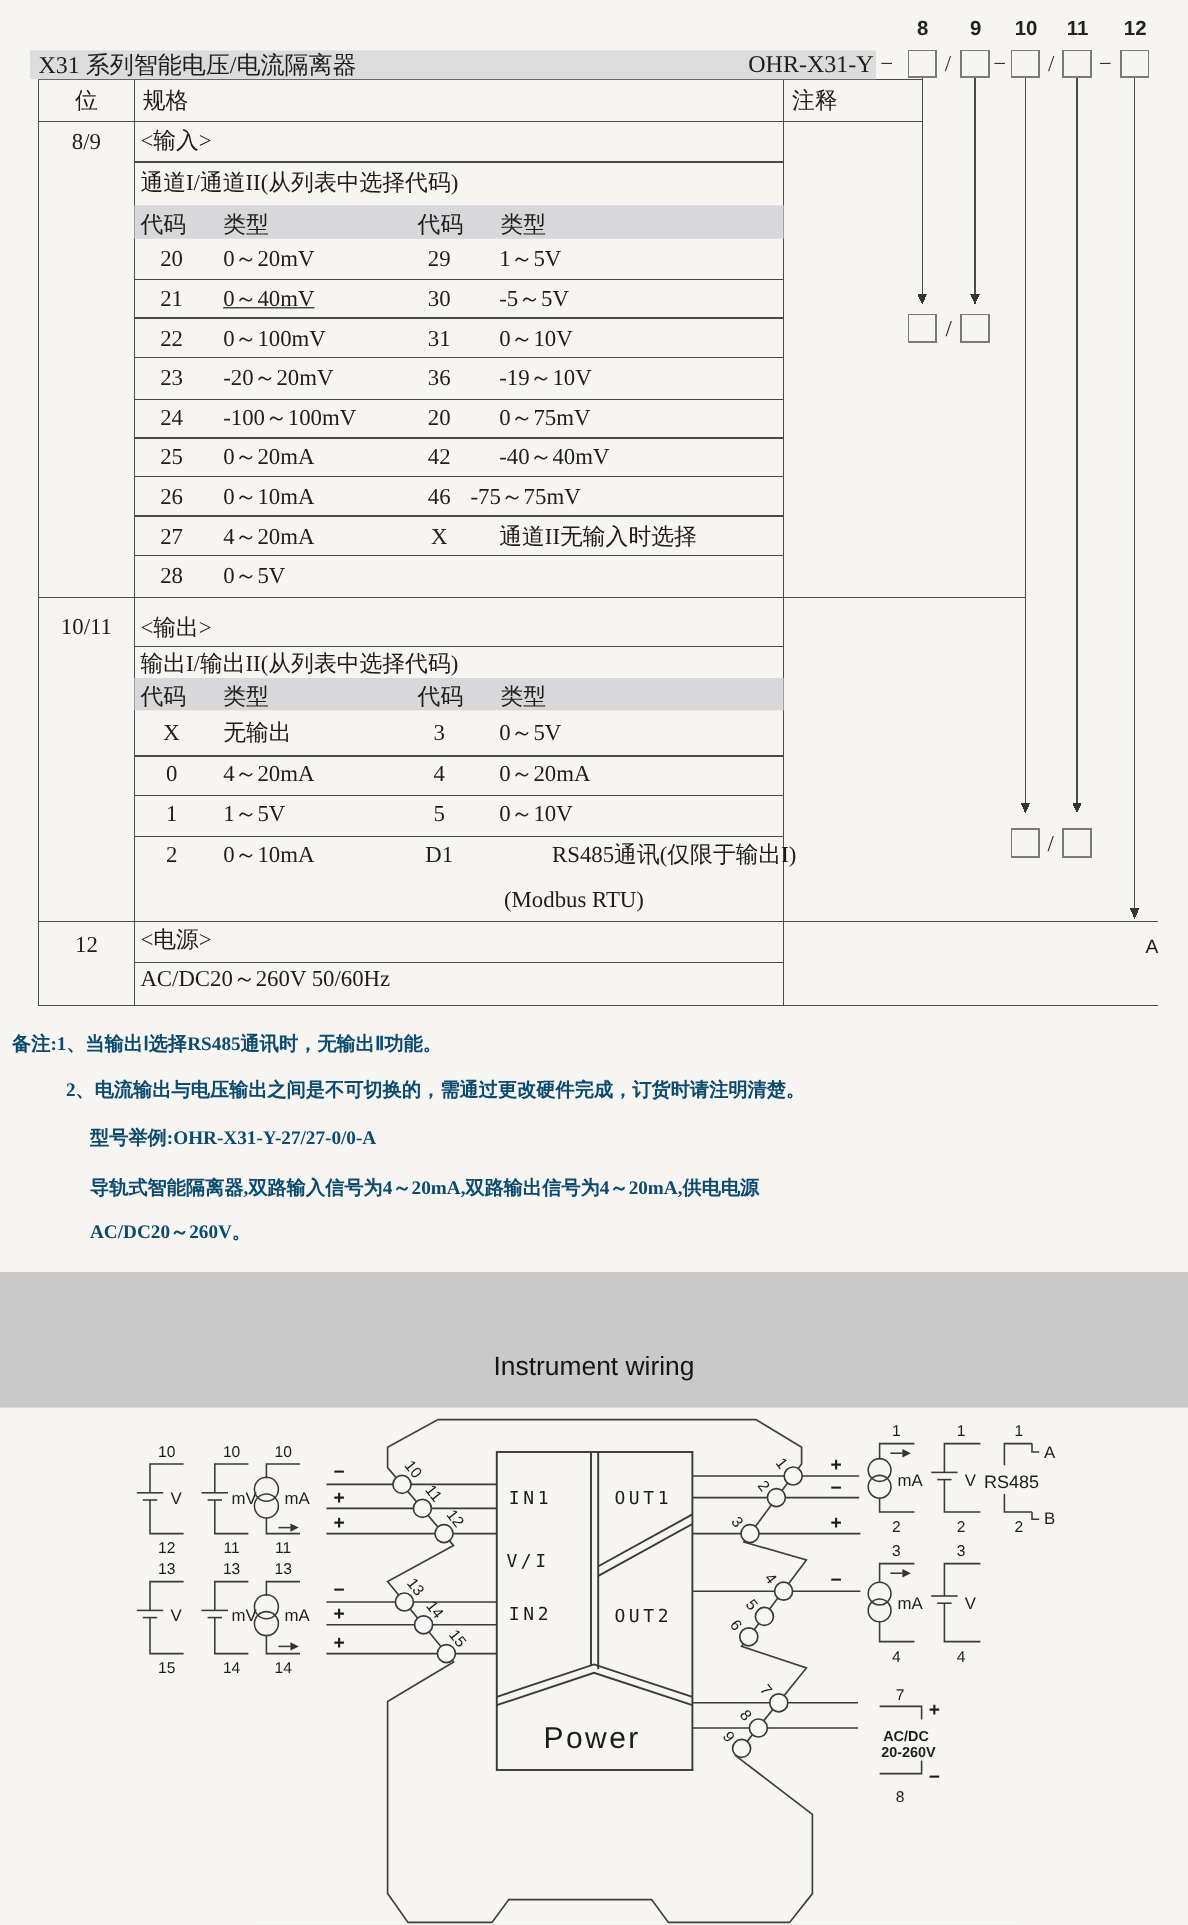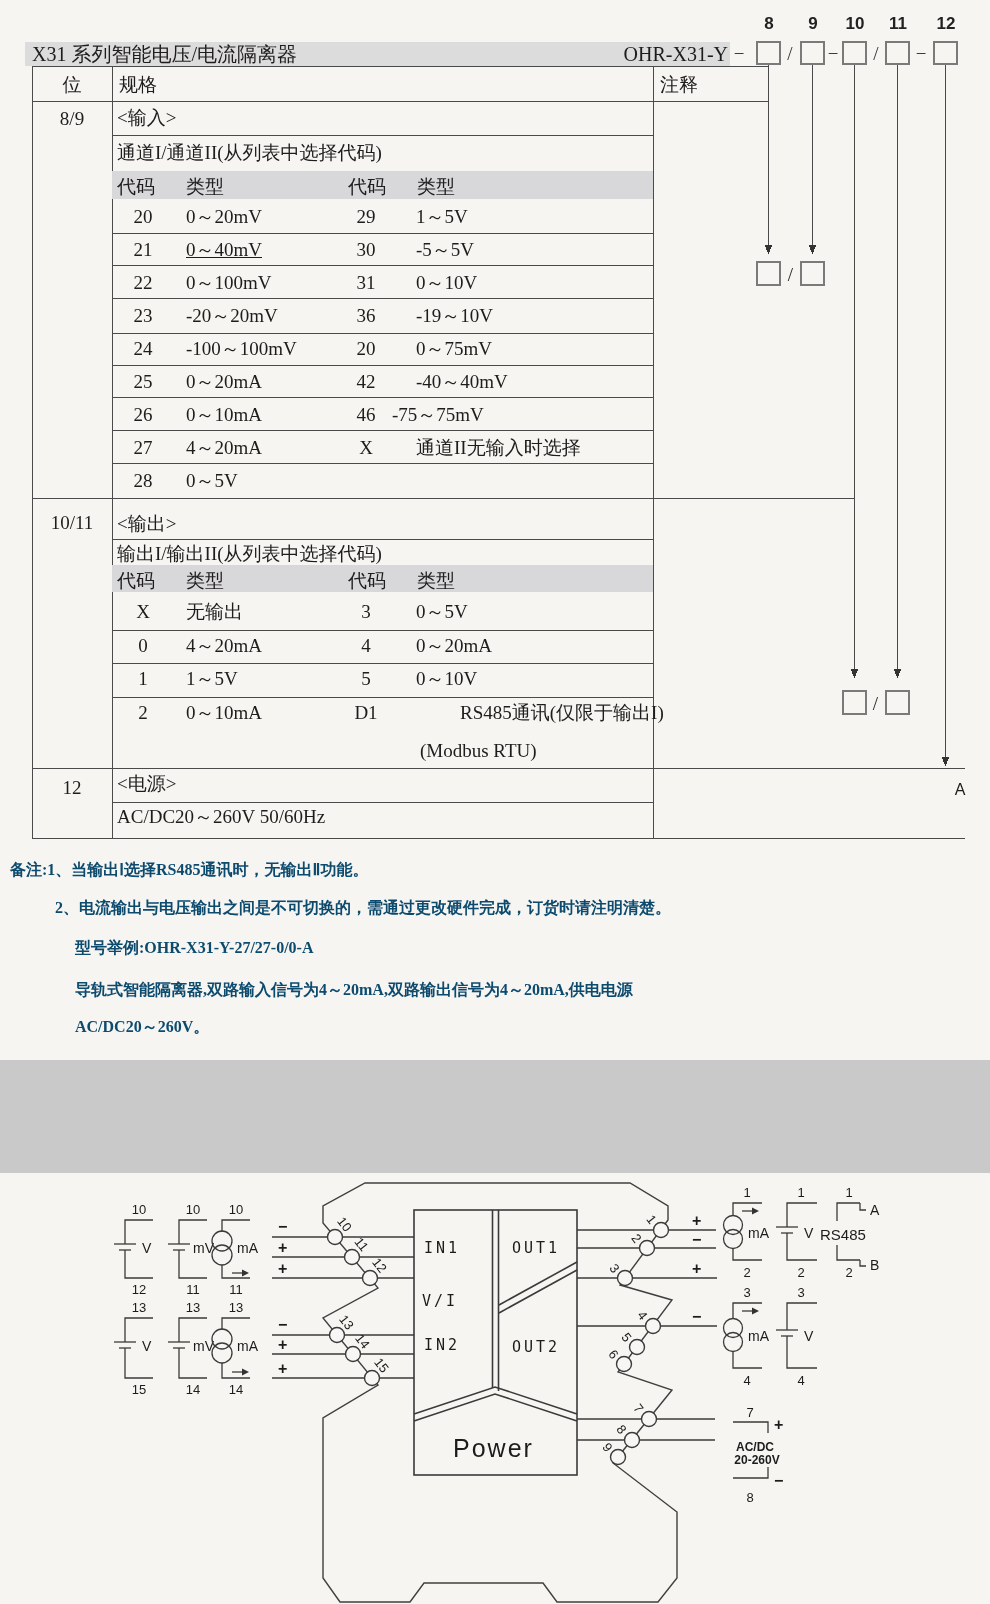--- a/index.html
+++ b/index.html
@@ -224,20 +224,21 @@
 
   <div>
     <div class="note" style="left:10px;top:860px;">备注:1、当输出Ⅰ选择RS485通讯时，无输出Ⅱ功能。</div>
     <div class="note" style="left:55px;top:898px;">2、电流输出与电压输出之间是不可切换的，需通过更改硬件完成，订货时请注明清楚。</div>
     <div class="note" style="left:75px;top:938px;">型号举例:OHR-X31-Y-27/27-0/0-A</div>
     <div class="note" style="left:75px;top:980px;">导轨式智能隔离器,双路输入信号为4～20mA,双路输出信号为4～20mA,供电电源</div>
     <div class="note" style="left:75px;top:1017px;">AC/DC20～260V。</div>
   </div>
 
   <div class="banner">
+    <div class="bs">Instrument wiring</div>
   </div>
 
   <svg width="990" height="431" viewBox="0 1173 990 431" style="top:1173px;">
 
     <path class="outl" d="M 365,1183 L 630,1183 L 668,1206 L 668,1220 L 620,1285 L 672,1300 L 618,1372 L 672,1390 L 613,1463 L 677,1512 L 677,1578 L 658,1602 L 557,1602 L 543,1583 L 424,1583 L 410,1602 L 340,1602 L 323,1578 L 323,1418 L 378,1385 L 323,1318 L 378,1288 L 323,1223 L 323,1206 Z"></path>
 
     <g>
       <rect class="blk" x="414" y="1210" width="163" height="265"></rect>
       <line class="blk" x1="492.5" y1="1210" x2="492.5" y2="1388"></line>
       <line class="blk" x1="498.5" y1="1210" x2="498.5" y2="1391"></line>

